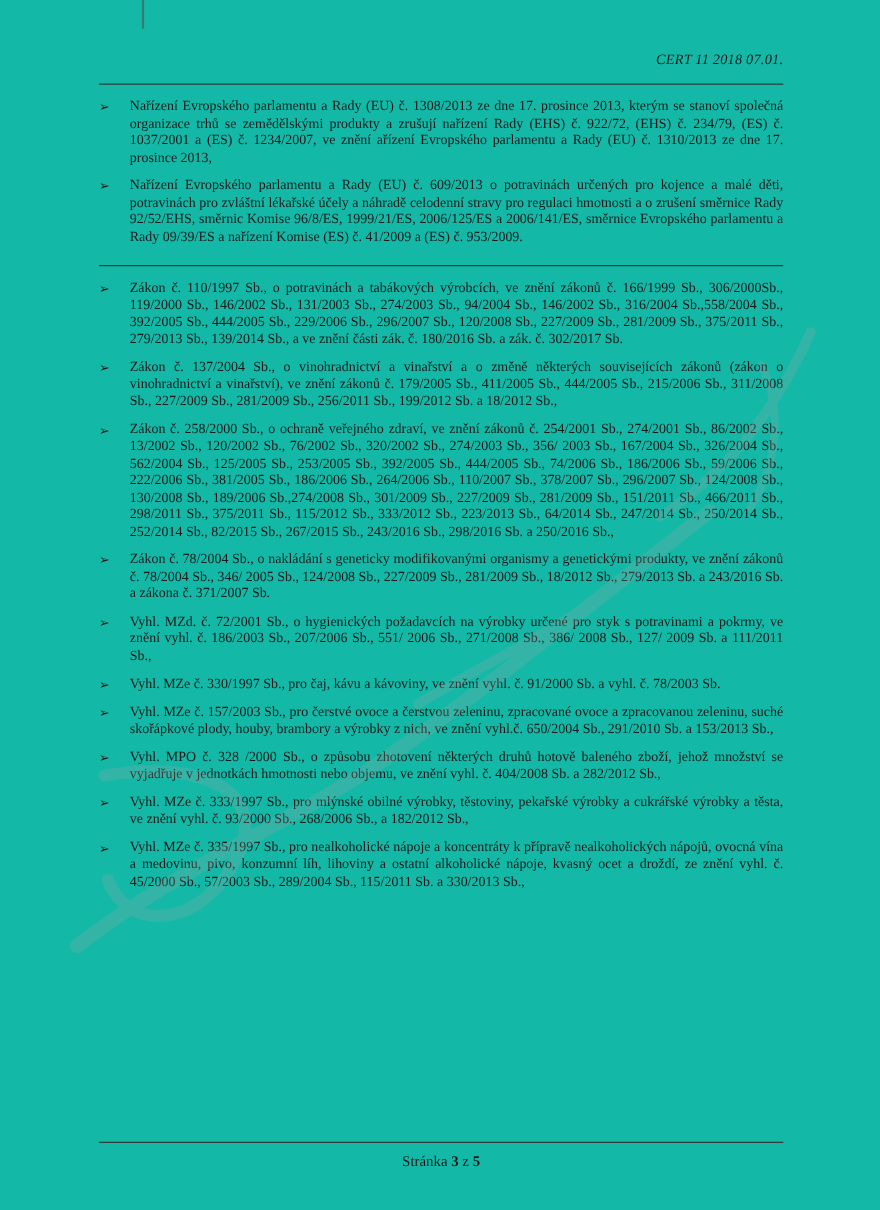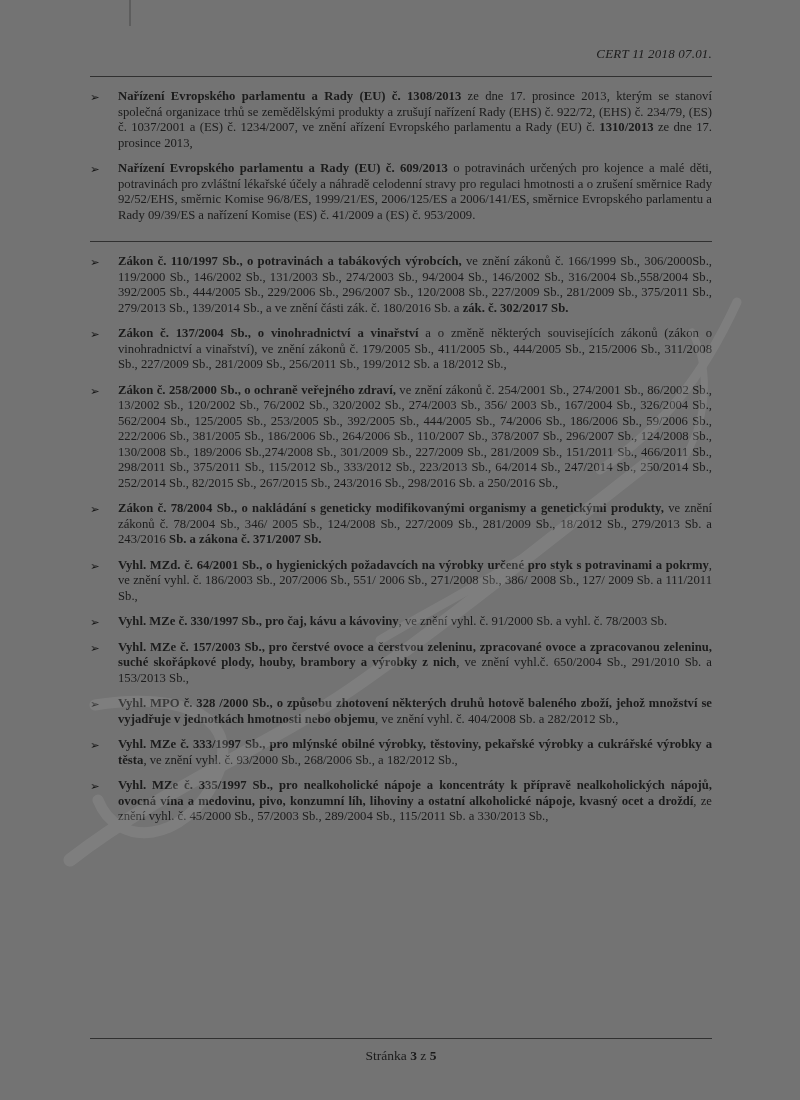--- a/index.html
+++ b/index.html
@@ -1,20 +1,20 @@
 <!DOCTYPE html>
 <html><head>
 <meta charset="utf-8">
 <style>
   * { margin:0; padding:0; box-sizing:border-box; }
   html,body { width:800px; height:1100px; }
   body { background:#e9e9e9; font-family:"Liberation Serif", serif; }
   .page {
     position:relative; width:800px; height:1100px; overflow:hidden;
-    background:#737373; color:#1b1b1b;
+    background:#14b8a6; color:#1b1b1b;
     display:flex; flex-direction:column;
     padding:0 88px 36px 90px;
   }
   .scan-artifact {
     position:absolute; top:0; left:129px; width:2px; height:26px;
     background:#4a4a4a; opacity:.55;
   }
   .watermark {
     position:absolute; inset:0; width:800px; height:1100px;
     pointer-events:none;
@@ -30,21 +30,21 @@
   #rule-section { margin-top:18px; }
   .section { padding-top:2px; }
   .item { display:flex; margin-top:10px; }
   .bullet {
     flex:0 0 20px; width:20px; margin-right:8px; padding-top:1px;
     font-family:"DejaVu Sans", sans-serif; font-size:11.5px; color:#141414;
   }
   .item-text {
     flex:1; text-align:justify; font-size:12.7px; line-height:15.5px;
   }
-  .bold { font-weight:bold; }
+  .bold { font-weight:normal; }
   .footer {
     margin-top:auto; padding-top:14px; position:relative; z-index:2;
   }
   .footer-rule { border:none; border-top:1.6px solid #303030; width:100%; }
   .footer-text {
     text-align:center; font-size:13.5px; padding-top:9px;
   }
   .footer-text b { font-weight:bold; }
 </style>
 </head>
@@ -95,21 +95,21 @@
       <div class="item">
         <span class="bullet">➢</span>
         <div class="item-text"><span class="bold">Zákon č. 258/2000 Sb., o ochraně veřejného zdraví,</span><span> ve znění zákonů č. 254/2001 Sb., 274/2001 Sb., 86/2002 Sb., 13/2002 Sb., 120/2002 Sb., 76/2002 Sb., 320/2002 Sb., 274/2003 Sb., 356/ 2003 Sb., 167/2004 Sb., 326/2004 Sb., 562/2004 Sb., 125/2005 Sb., 253/2005 Sb., 392/2005 Sb., 444/2005 Sb., 74/2006 Sb., 186/2006 Sb., 59/2006 Sb., 222/2006 Sb., 381/2005 Sb., 186/2006 Sb., 264/2006 Sb., 110/2007 Sb., 378/2007 Sb., 296/2007 Sb., 124/2008 Sb., 130/2008 Sb., 189/2006 Sb.,274/2008 Sb., 301/2009 Sb., 227/2009 Sb., 281/2009 Sb., 151/2011 Sb., 466/2011 Sb., 298/2011 Sb., 375/2011 Sb., 115/2012 Sb., 333/2012 Sb., 223/2013 Sb., 64/2014 Sb., 247/2014 Sb., 250/2014 Sb., 252/2014 Sb., 82/2015 Sb., 267/2015 Sb., 243/2016 Sb., 298/2016 Sb. a 250/2016 Sb.,</span></div>
       </div>
       <div class="item">
         <span class="bullet">➢</span>
         <div class="item-text"><span class="bold">Zákon č. 78/2004 Sb., o nakládání s geneticky modifikovanými organismy a genetickými produkty,</span><span> ve znění zákonů č. 78/2004 Sb., 346/ 2005 Sb., 124/2008 Sb., 227/2009 Sb., 281/2009 Sb., 18/2012 Sb., 279/2013 Sb. a 243/2016 </span><span class="bold">Sb. a zákona č. 371/2007 Sb.</span></div>
       </div>
       <div class="item">
         <span class="bullet">➢</span>
-        <div class="item-text"><span class="bold">Vyhl. MZd. č. 64/2001 Sb., o hygienických požadavcích na výrobky určené pro styk s potravinami a pokrmy</span><span>, ve znění vyhl. č. 186/2003 Sb., 207/2006 Sb., 551/ 2006 Sb., 271/2008 Sb., 386/ 2008 Sb., 127/ 2009 Sb. a 111/2011 Sb.,</span></div>
+        <div class="item-text"><span class="bold">Vyhl. MZd. č. 72/2001 Sb., o hygienických požadavcích na výrobky určené pro styk s potravinami a pokrmy</span><span>, ve znění vyhl. č. 186/2003 Sb., 207/2006 Sb., 551/ 2006 Sb., 271/2008 Sb., 386/ 2008 Sb., 127/ 2009 Sb. a 111/2011 Sb.,</span></div>
       </div>
       <div class="item">
         <span class="bullet">➢</span>
         <div class="item-text"><span class="bold">Vyhl. MZe č. 330/1997 Sb., pro čaj, kávu a kávoviny</span><span>, ve znění vyhl. č. 91/2000 Sb. a vyhl. č. 78/2003 Sb.</span></div>
       </div>
       <div class="item">
         <span class="bullet">➢</span>
         <div class="item-text"><span class="bold">Vyhl. MZe č. 157/2003 Sb., pro čerstvé ovoce a čerstvou zeleninu, zpracované ovoce a zpracovanou zeleninu, suché skořápkové plody, houby, brambory a výrobky z nich</span><span>, ve znění vyhl.č. 650/2004 Sb., 291/2010 Sb. a 153/2013 Sb.,</span></div>
       </div>
       <div class="item">

